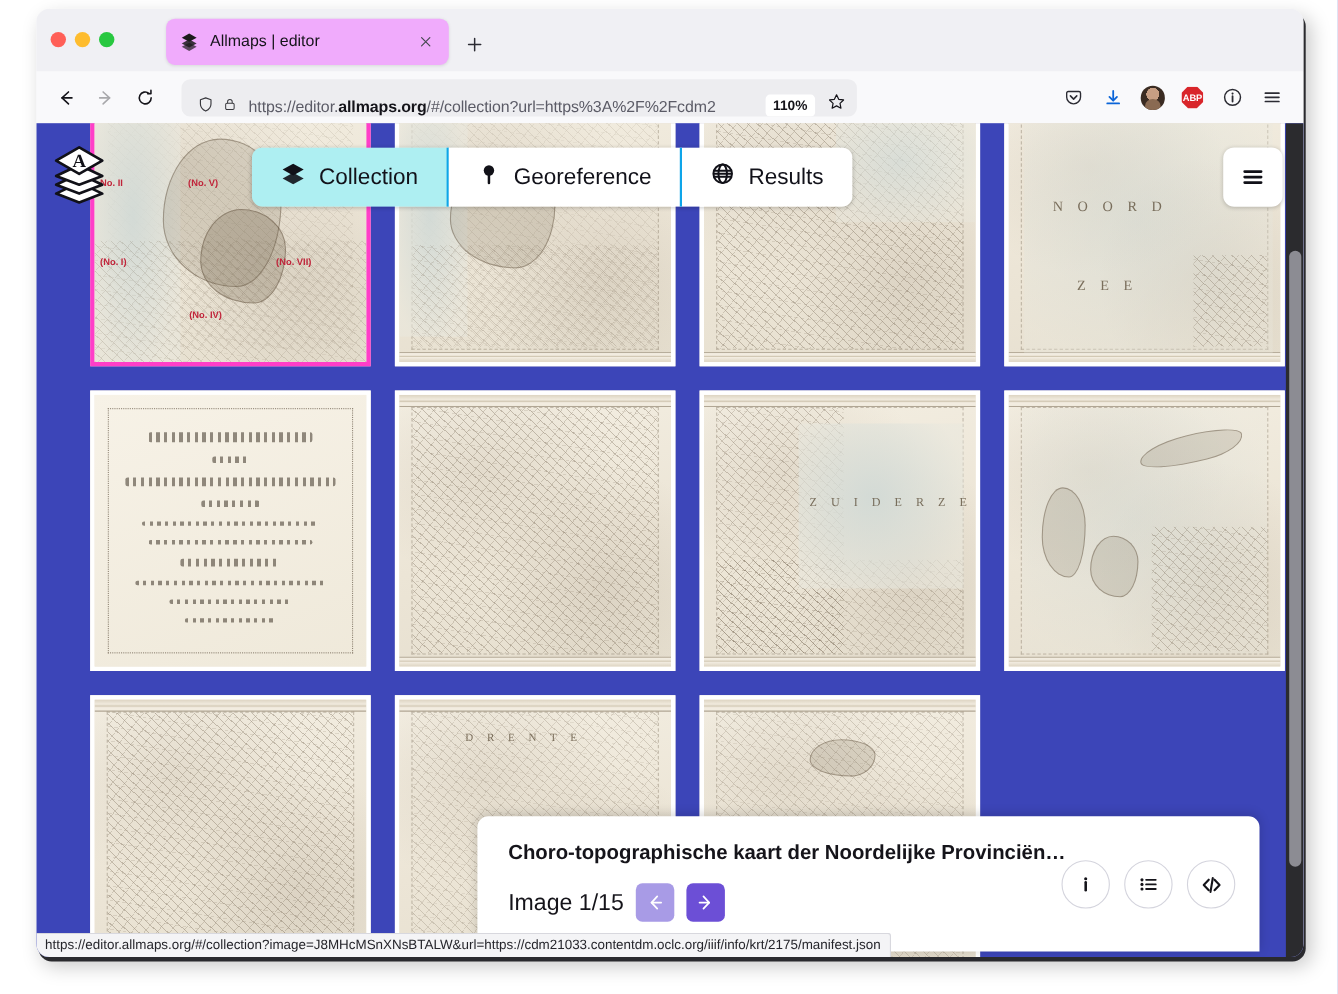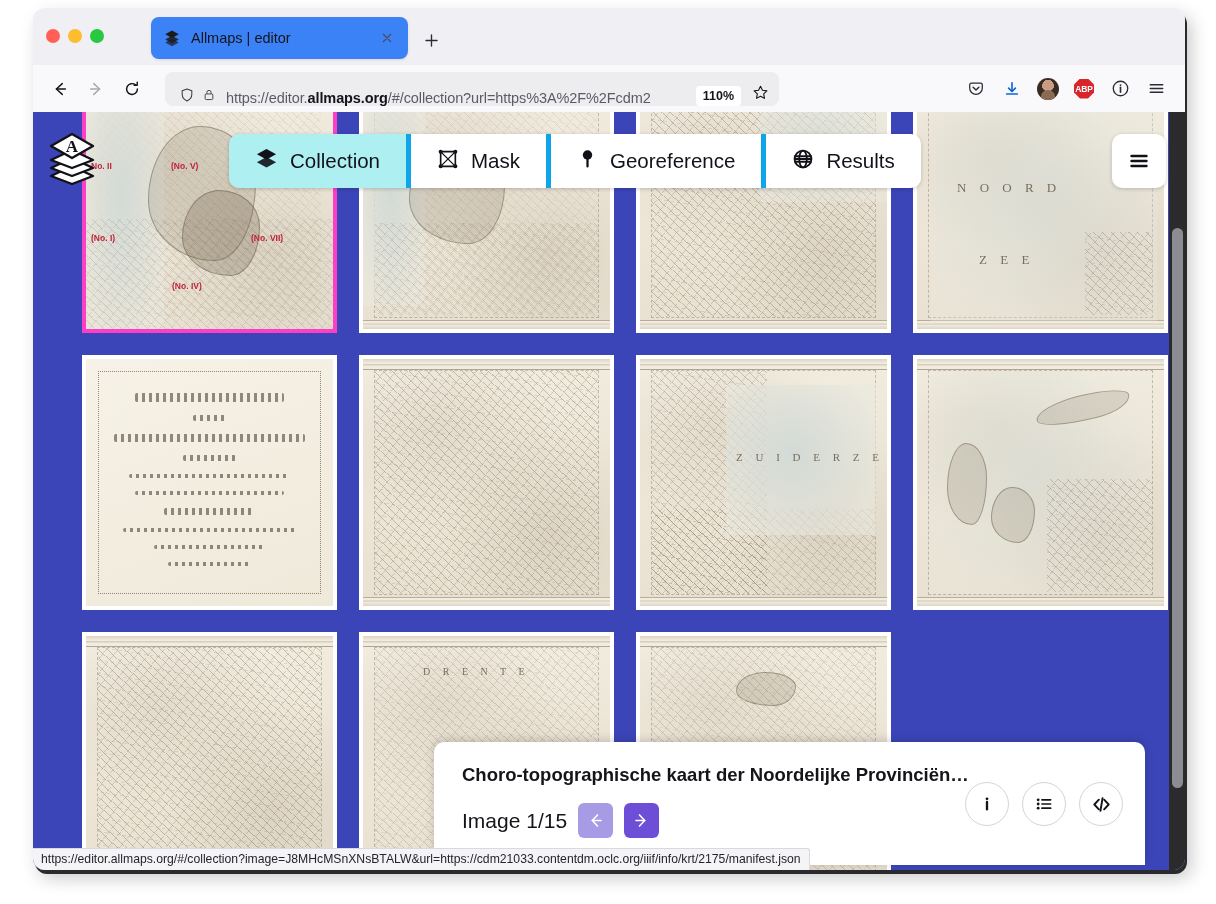--- a/index.html
+++ b/index.html
@@ -32,21 +32,21 @@
     display: flex; gap: 8px;
   }
   .tl { width: 14px; height: 14px; border-radius: 50%; }
   .tl.red { background: #ff5f57; }
   .tl.yellow { background: #febc2e; }
   .tl.green { background: #28c840; }
 
   .tab {
     position: absolute; left: 118px; top: 9px;
     width: 257px; height: 42px;
-    background: #3b82f6;
+    background: #f0abfc;
     border-radius: 8px;
     display: flex; align-items: center;
     padding: 0 10px 0 12px;
     box-shadow: 0 1px 3px rgba(0,0,0,0.10);
   }
   .tab-favicon { width: 18px; height: 18px; flex: 0 0 18px; margin-right: 10px; }
   .tab-title {
     flex: 1 1 auto;
     font-size: 14.5px; color: #15141a;
     white-space: nowrap; overflow: hidden; text-overflow: ellipsis;
@@ -261,21 +261,21 @@
     border-radius: 10px;
     overflow: hidden;
     box-shadow: 0 1px 4px rgba(0,0,0,0.20);
   }
   .nav-tab {
     display: flex; align-items: center; gap: 12px;
     padding: 0 26px;
     background: #ffffff;
     color: #12121a;
     font-size: 20.5px;
-    border-right: 5px solid #0ea5e9;
+    border-right: 2px solid #0ea5e9;
   }
   .nav-tab:last-child { border-right: none; }
   .nav-tab.active { background: #aeeff2; }
   .app-menu {
     position: absolute; right: 19px; top: 22px;
     width: 54px; height: 54px;
     background: #ffffff;
     border-radius: 10px;
     display: flex; align-items: center; justify-content: center;
     box-shadow: 0 1px 4px rgba(0,0,0,0.20);
@@ -622,33 +622,20 @@
       <div class="nav-tab active">
         <span>
           <svg viewBox="0 0 24 24" width="23" height="23">
             <g fill="#111118">
               <path d="M12 2 L22 7.5 L12 13 L2 7.5 Z"></path>
               <path d="M12 10.5 L22 16 L12 21.5 L2 16 Z" opacity=".9"></path>
             </g>
           </svg>
         </span>
         <span>Collection</span>
-      </div>
-      <div class="nav-tab">
-        <span>
-          <svg viewBox="0 0 24 24" width="22" height="22">
-            <path d="M4 4 L20 4 L20 20 L4 20 Z" stroke="#111118" stroke-width="1.8" fill="none"></path>
-            <path d="M5 5 L19 19 M19 5 L5 19" stroke="#111118" stroke-width="1.4" fill="none"></path>
-            <circle cx="4" cy="4" r="2.2" fill="#111118"></circle>
-              <circle cx="20" cy="4" r="2.2" fill="#111118"></circle>
-            <circle cx="4" cy="20" r="2.2" fill="#111118"></circle>
-              <circle cx="20" cy="20" r="2.2" fill="#111118"></circle>
-          </svg>
-        </span>
-        <span>Mask</span>
       </div>
       <div class="nav-tab">
         <span>
           <svg viewBox="0 0 24 24" width="21" height="21">
             <circle cx="12" cy="8" r="5.4" fill="#111118"></circle>
             <path d="M12 12 V21" stroke="#111118" stroke-width="2.6" stroke-linecap="round"></path>
           </svg>
         </span>
         <span>Georeference</span>
       </div>

